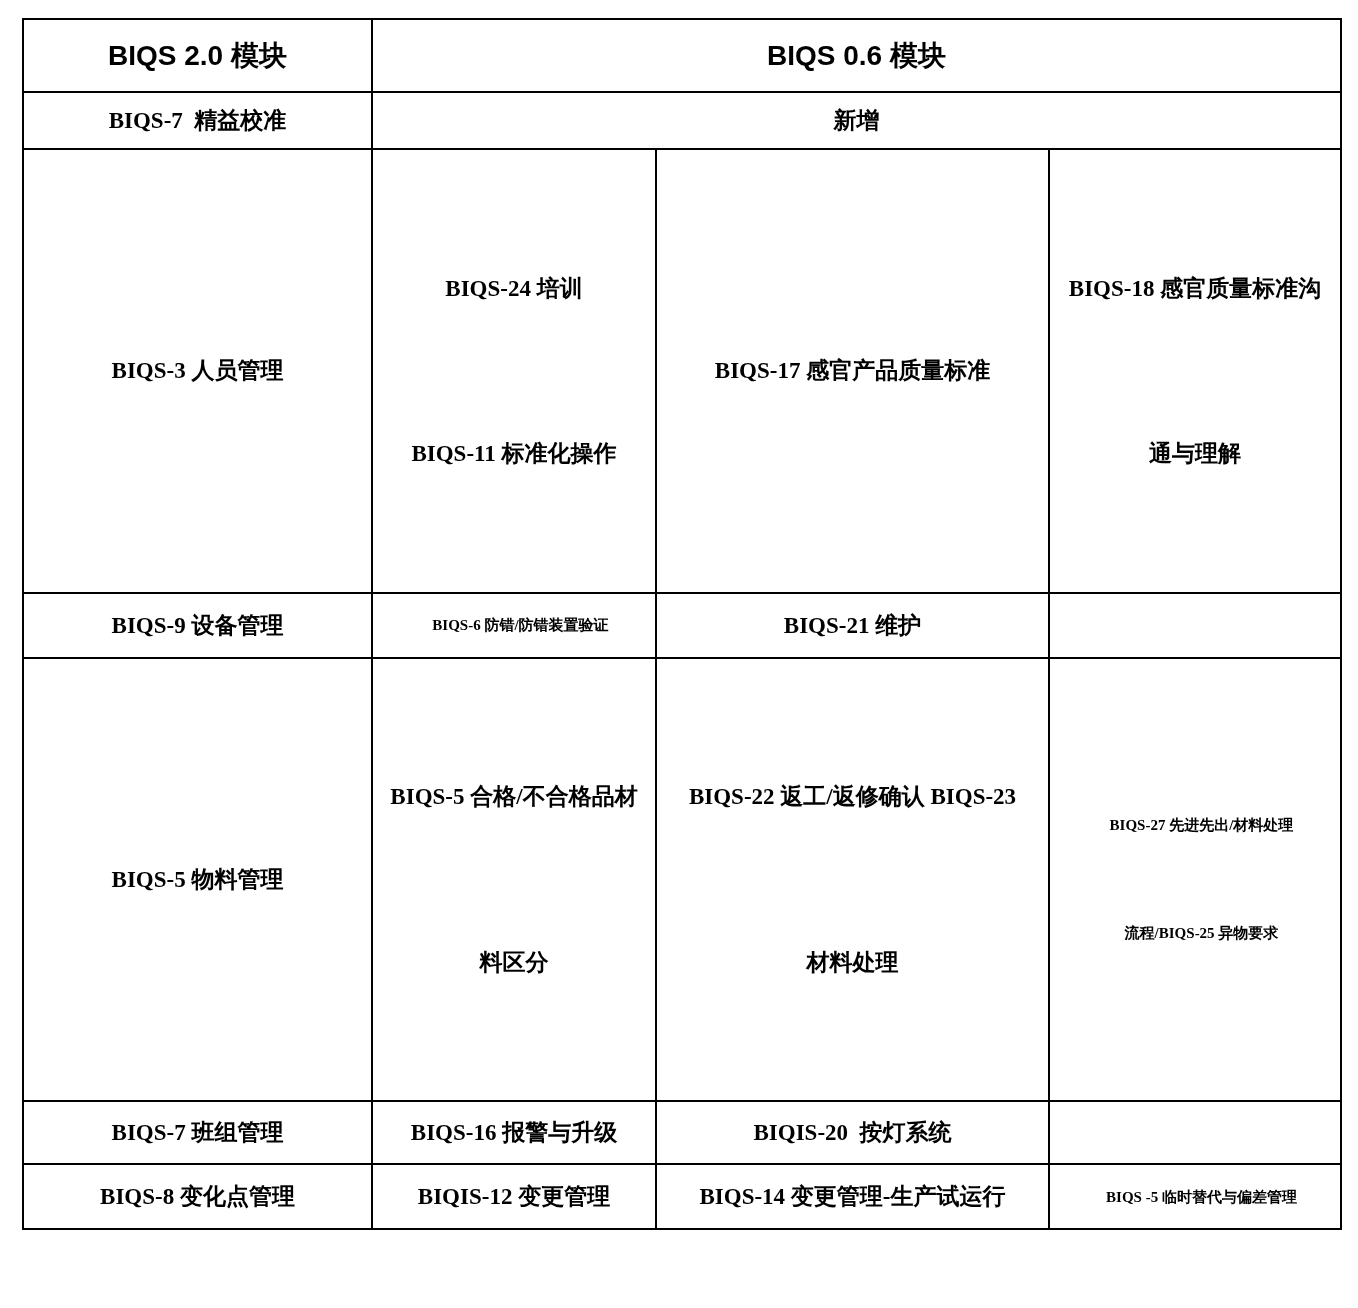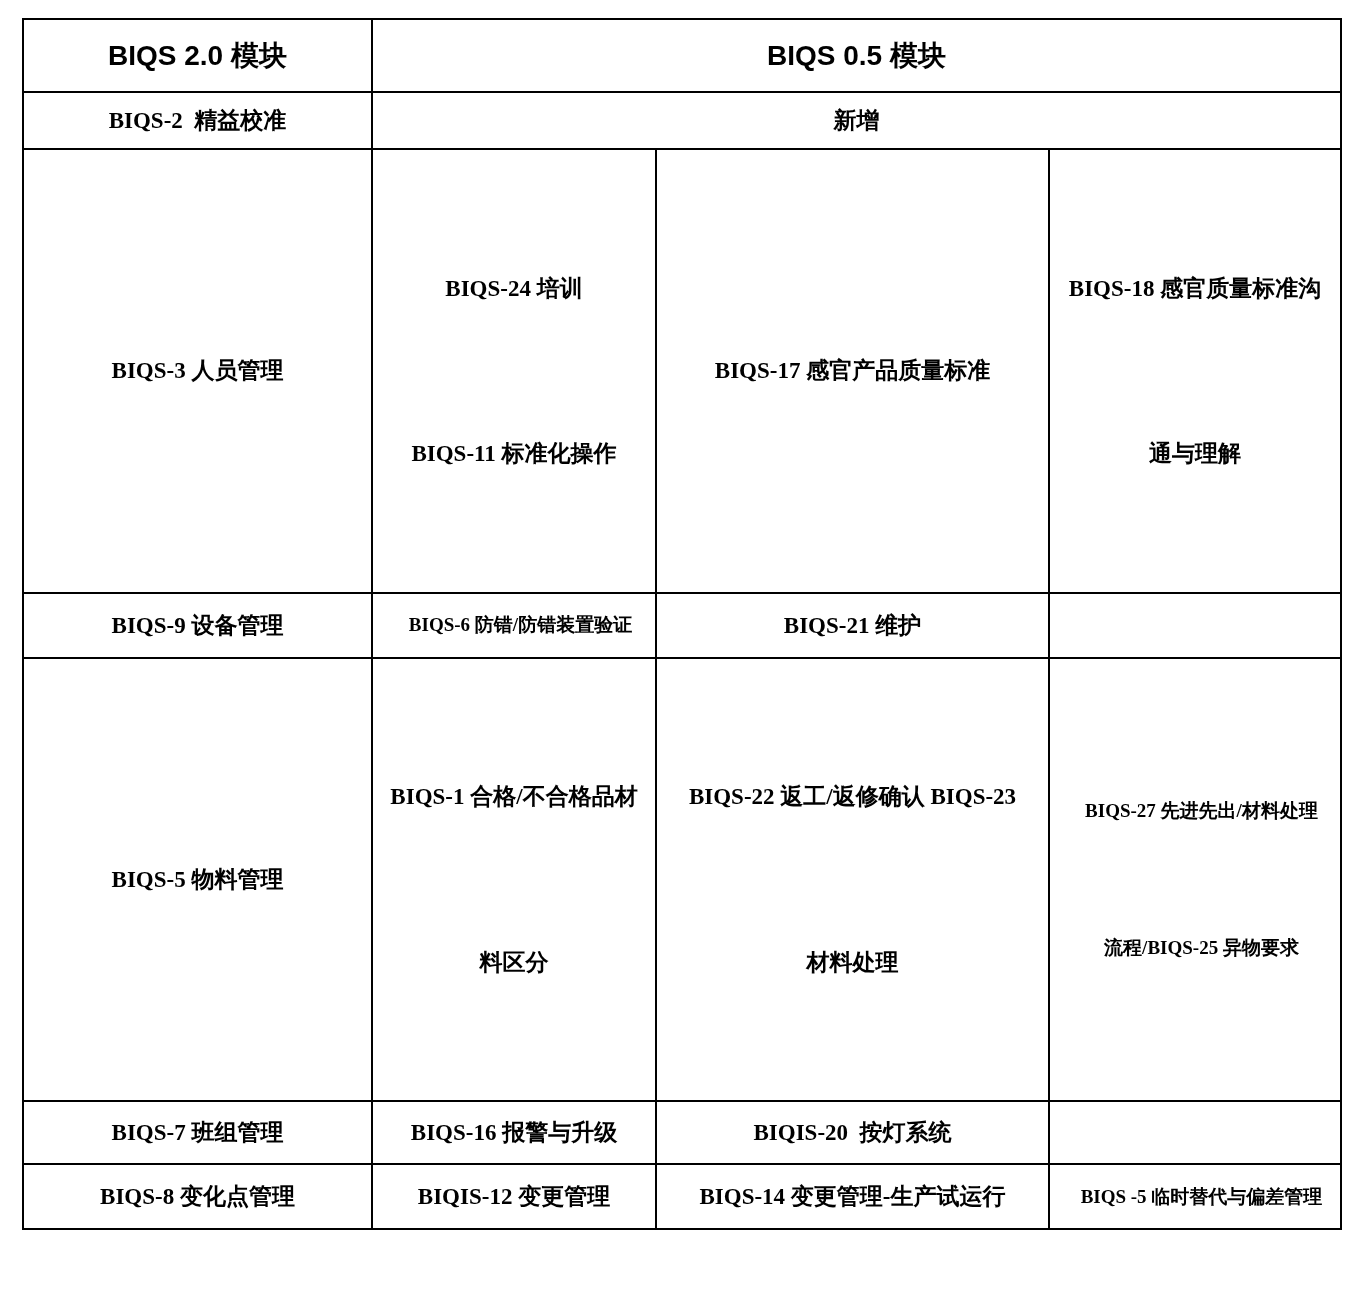--- a/index.html
+++ b/index.html
@@ -40,43 +40,43 @@
     line-height: 2.4;
     padding: 0 6px;
     white-space: pre-wrap;
     overflow: hidden;
   }
   td.hd {
     font-family: "Liberation Sans", "DejaVu Sans", sans-serif;
     font-size: 28px;
     line-height: 1.4;
   }
-  td.small { font-size: 19px; padding-left: 19px; }
+  td.small { font-size: 15px; padding-left: 19px; }
   .ln { display: block; }
 </style>
 </head>
 <body>
 
 <div class="page">
   <table class="biqs">
     <colgroup>
       <col class="c1">
         <col class="c2">
         <col class="c3">
         <col class="c4">
     </colgroup>
 
     <tbody>
         <tr style="height:73px">
       <td class="hd">BIQS 2.0 模块</td>
-      <td class="hd" colspan="3">BIQS 0.5 模块</td>
+      <td class="hd" colspan="3">BIQS 0.6 模块</td>
     </tr>
 
     <tr style="height:57px">
-      <td>BIQS-2  精益校准</td>
+      <td>BIQS-7  精益校准</td>
       <td colspan="3">新增</td>
     </tr>
 
 
     <tr style="height:129px">
       <td>BIQS-3 人员管理</td>
       <td>
         <span class="ln">BIQS-24 培训</span>
         <span class="ln">BIQS-11 标准化操作</span>
       </td>
@@ -90,21 +90,21 @@
     <tr style="height:65px">
       <td>BIQS-9 设备管理</td>
       <td class="small">BIQS-6 防错/防错装置验证</td>
       <td>BIQS-21 维护</td>
       <td></td>
     </tr>
 
     <tr style="height:131px">
       <td>BIQS-5 物料管理</td>
       <td>
-        <span class="ln">BIQS-1 合格/不合格品材</span>
+        <span class="ln">BIQS-5 合格/不合格品材</span>
         <span class="ln">料区分</span>
       </td>
       <td>
         <span class="ln">BIQS-22 返工/返修确认 BIQS-23</span>
         <span class="ln">材料处理</span>
       </td>
       <td class="small">
         <span class="ln">BIQS-27 先进先出/材料处理</span>
         <span class="ln">流程/BIQS-25 异物要求</span>
       </td>

